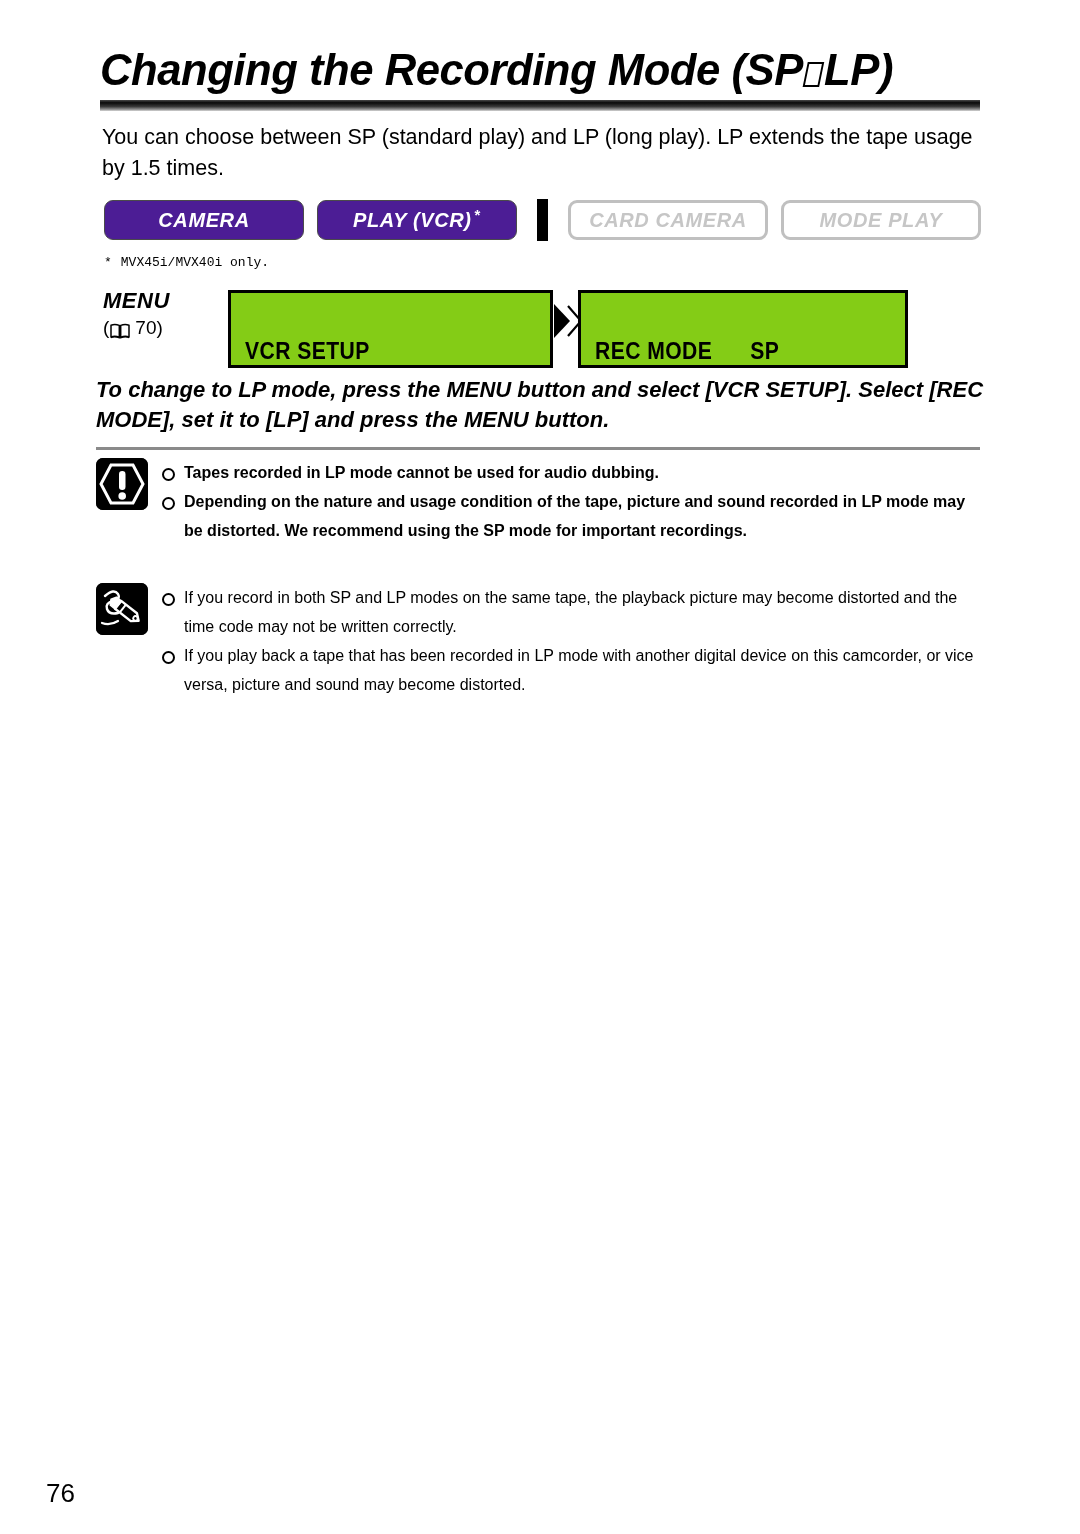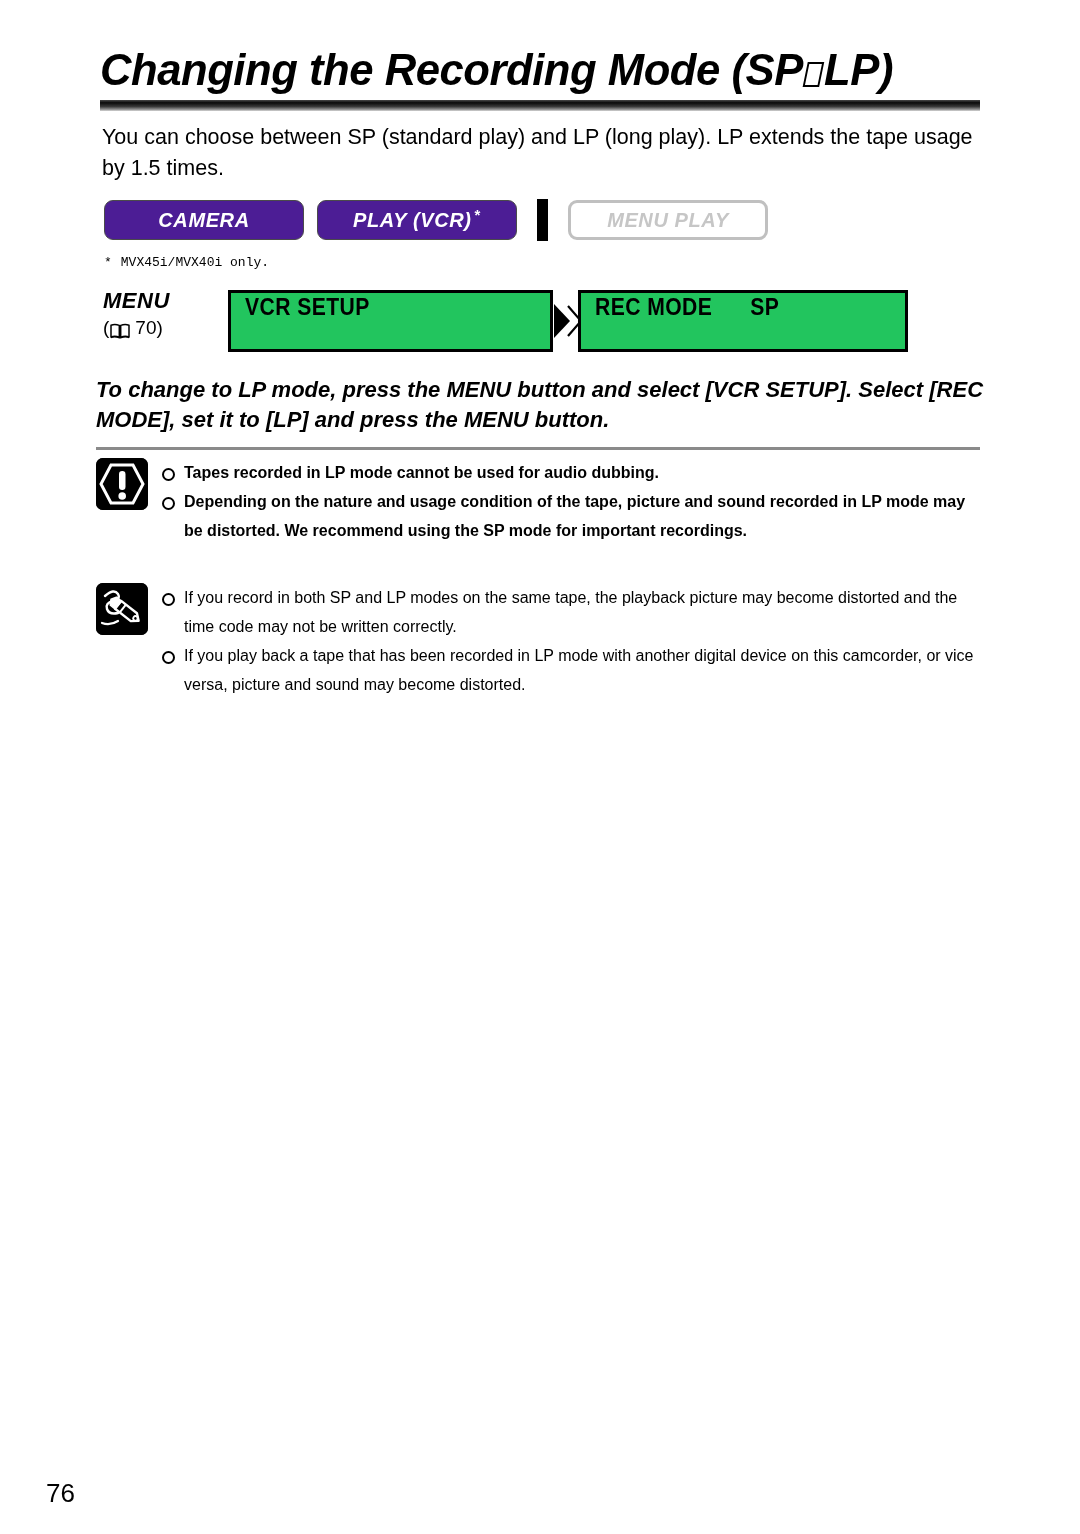--- a/index.html
+++ b/index.html
@@ -167,26 +167,26 @@
     display: inline-block;
     width: 20px;
     height: 16px;
     margin: 0 5px 0 1px;
     position: relative;
     top: 1px;
   }
   .menu-box {
     position: absolute;
     top: 0;
-    height: 62px;
+    height: 78px;
     border: 3px solid #000000;
     box-sizing: border-box;
-    background: #22c55e;
-    display: flex;
-    align-items: flex-start;
+    background: #84cc16;
+    display: flex;
+    align-items: flex-end;
   }
   .menu-box-1 { left: 128px; width: 325px; }
   .menu-box-2 { left: 478px; width: 330px; }
   .menu-text {
     font-size: 24px;
     font-weight: bold;
     letter-spacing: 0.5px;
     transform: scaleX(0.88);
     transform-origin: left center;
     white-space: pre;
@@ -291,22 +291,25 @@
 
   <div class="modes">
     <div class="mode-btn on mode-camera">
       <span>CAMERA</span>
     </div>
     <div class="mode-btn on mode-play">
       <span>PLAY (VCR)</span>
         <span class="mode-star">*</span>
     </div>
     <div class="mode-divider"></div>
+    <div class="mode-btn off mode-cardcamera">
+      <span>CARD CAMERA</span>
+    </div>
     <div class="mode-btn off mode-cardplay">
-      <span>MENU PLAY</span>
+      <span>MODE PLAY</span>
     </div>
   </div>
 
   <div class="footnote">
     <span class="fn-star">*</span><span>MVX45i/MVX40i only.</span>
   </div>
 
   <div class="menu-row">
 
     <div class="menu-label">

